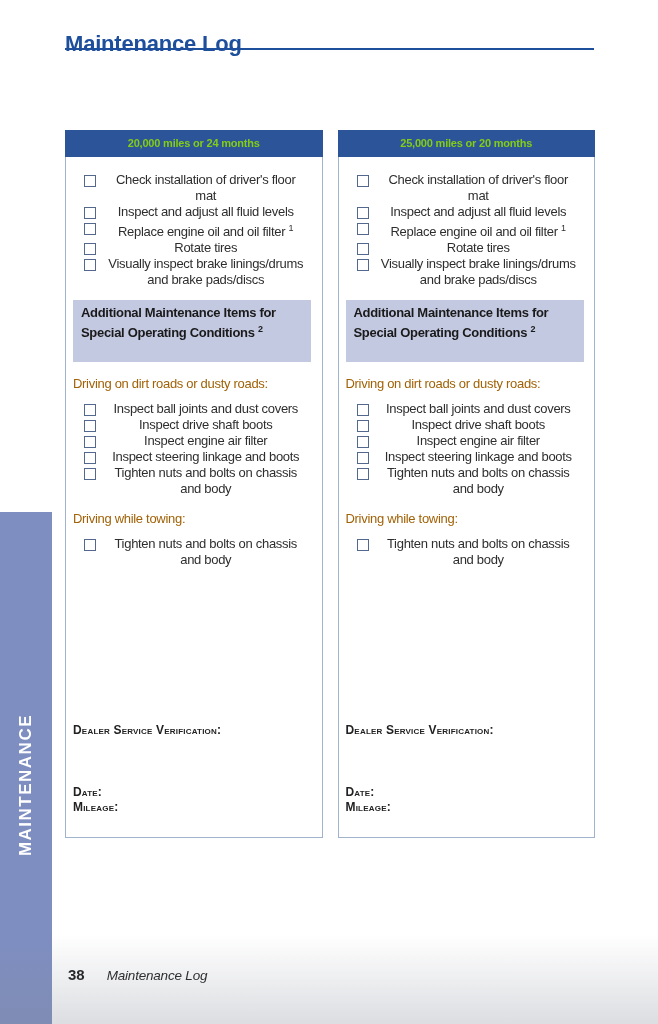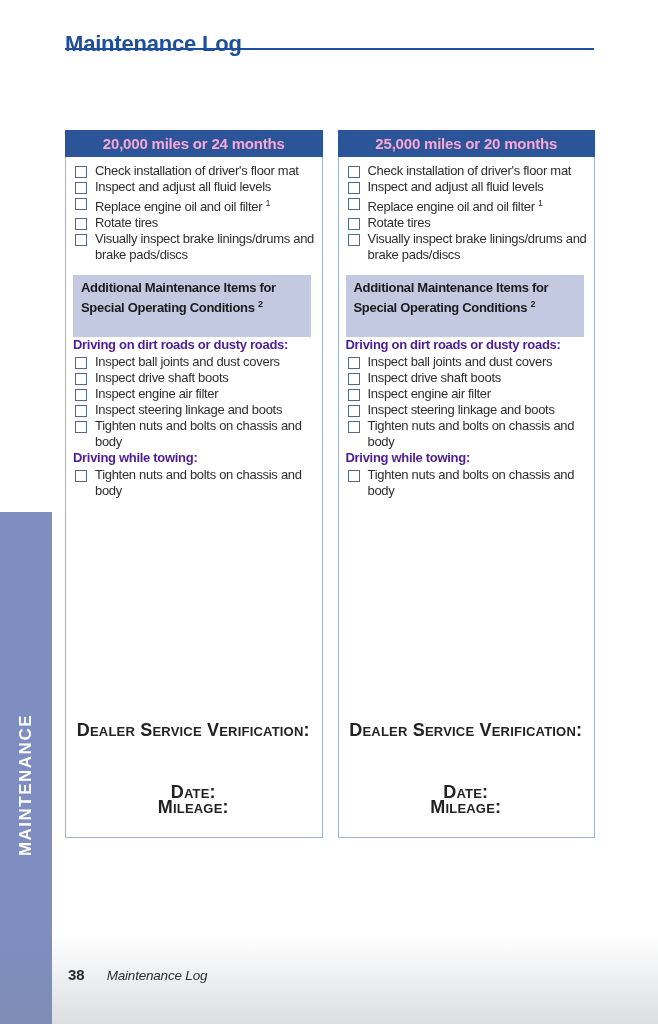--- a/index.html
+++ b/index.html
@@ -26,65 +26,65 @@
     position: absolute; left: 65px; top: 48px; width: 529px; height: 2px;
     background: #1d4f9c;
   }
 
   .columns {
     position: absolute; left: 65px; top: 130px; width: 530px;
     display: flex; gap: 15px;
   }
   .log-box { width: 258px; box-sizing: border-box; }
   .box-header {
-    background: #2b5499; color: #f9a8d4;
-    font-size: 15px; font-weight: bold; text-align: center;
+    background: #2b5499; color: #84cc16;
+    font-size: 11px; font-weight: bold; text-align: center;
     height: 27px; line-height: 27px; letter-spacing: -0.2px;
   }
   .box-body {
     border: 1px solid #9fb3cd; border-top: none;
     height: 681px; box-sizing: border-box;
     padding: 6px 5px 0 7px;
     position: relative;
     font-size: 13px; color: #2e2e2e; letter-spacing: -0.3px;
   }
 
-  ul.checklist { list-style: none; margin: 0; padding: 0; }
+  ul.checklist { list-style: none; margin: 9px; padding: 0; text-align: center; }
   .check-row { display: flex; align-items: flex-start; line-height: 16px; }
   .checkbox {
     flex: 0 0 auto;
     width: 10px; height: 10px; margin: 3px 8px 0 2px;
     border: 1.5px solid #54688e; background: #ffffff;
     box-sizing: content-box;
   }
   .check-label { flex: 1 1 auto; }
   sup { font-size: 9px; letter-spacing: 0; }
 
   .lavender-bar {
     margin: 12px 2px 0 0;
     background: #c4c9e2;
     padding: 4px 8px 20px 8px;
     font-weight: bold; color: #1a1a1a;
     line-height: 17px; letter-spacing: -0.3px;
     width: 238px; box-sizing: border-box;
   }
 
   .section-heading {
-    margin-bottom: 1px;
-    font-weight: bold; color: #4c1d95; line-height: 16px;
+    margin-top: 14px; margin-bottom: 1px;
+    font-weight: normal; color: #a16207; line-height: 16px;
   }
 
   .verification {
     position: absolute; left: 7px; right: 8px; bottom: 22px;
     font-weight: bold; color: #222222;
   }
   .sc-label {
     font-variant: small-caps;
     font-variant-caps: small-caps;
-    font-size: 18px; letter-spacing: 0.2px; line-height: 15px; text-align: center;
+    font-size: 12px; letter-spacing: 0.2px; line-height: 15px;
   }
   .veri-spacer { height: 47px; }
   .date-row { }
 
   .sidebar {
     position: absolute; left: 0; top: 512px; width: 52px; bottom: 0;
     background: #7e8ec1; z-index: 2;
   }
   .sidebar-text {
     position: absolute; bottom: 168px; left: 50%;

